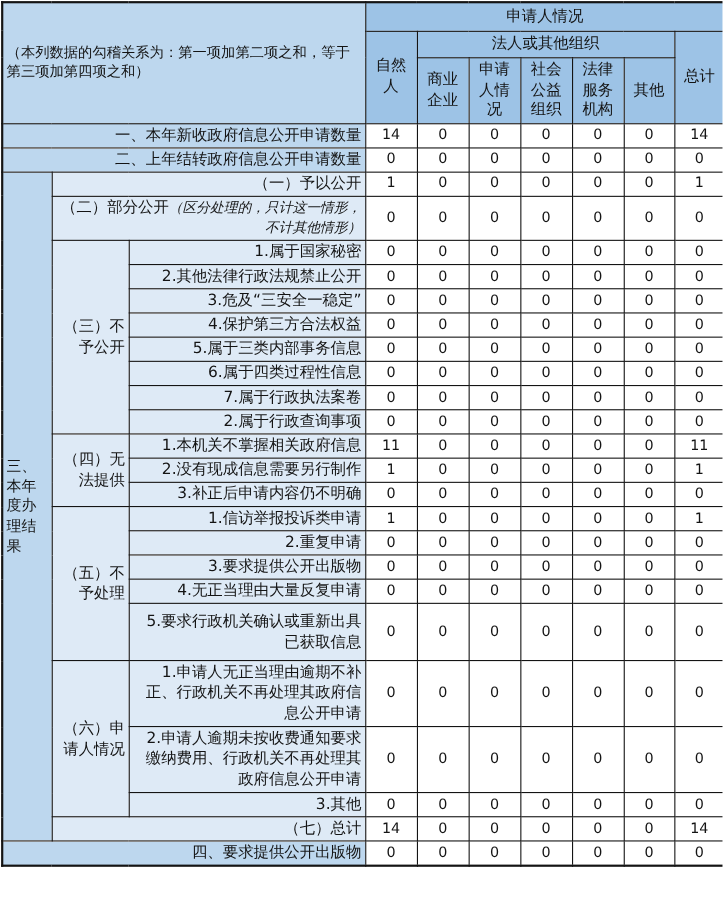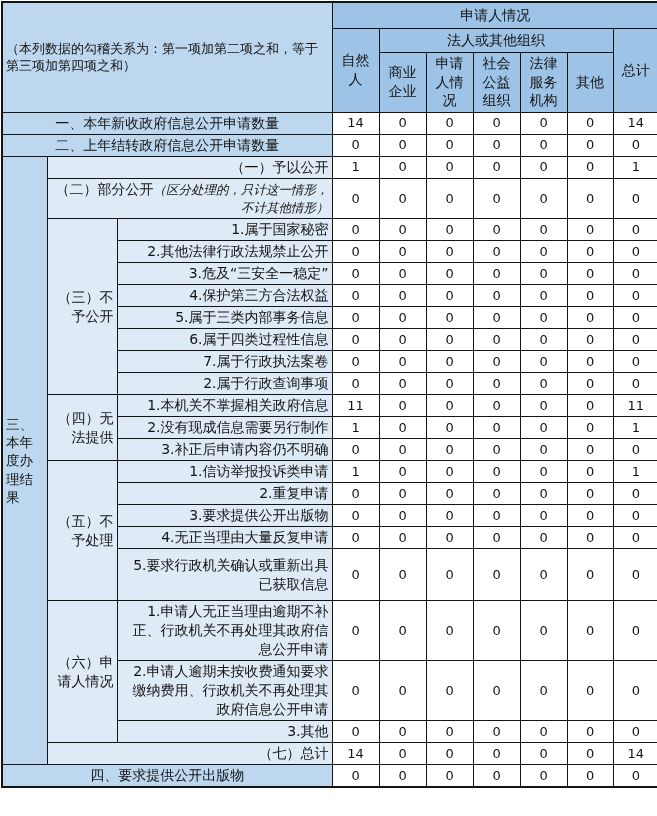--- a/index.html
+++ b/index.html
@@ -43,21 +43,21 @@
   .note-cell {
     background: #BDD7EE;
     font-size: 13px;
     line-height: 1.8;
     padding: 4px 8px;
     text-align: left;
   }
   .lv1 {
     background: #BDD7EE;
     font-size: 14px;
-    text-align: center;
+    text-align: right;
     padding-left: 5px;
   }
   .lv1-vert {
     background: #BDD7EE;
     font-size: 13.5px;
     text-align: left;
     padding: 2px;
     word-break: break-all;
     line-height: 1.6;
   }

